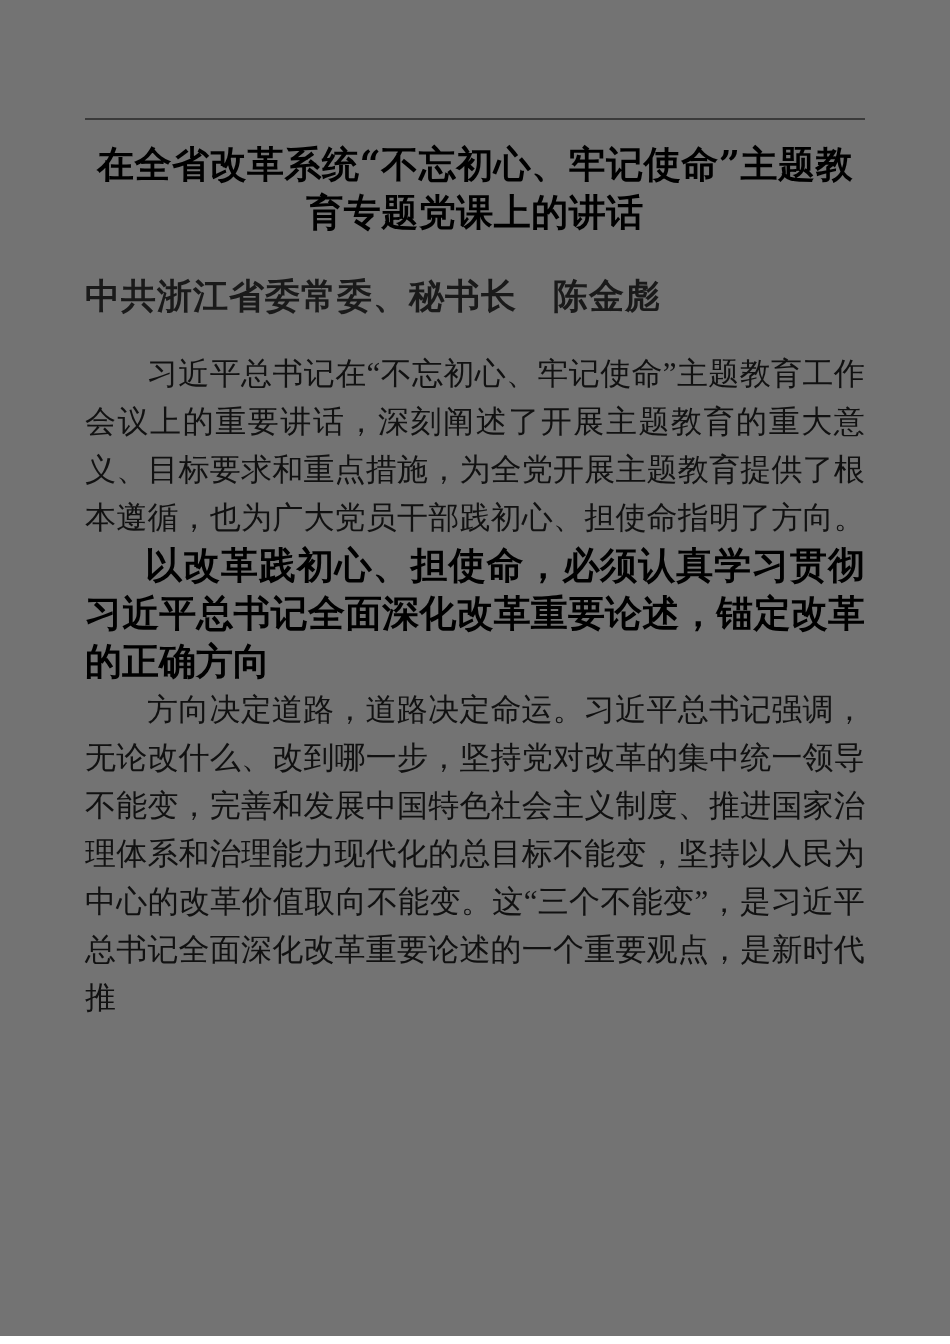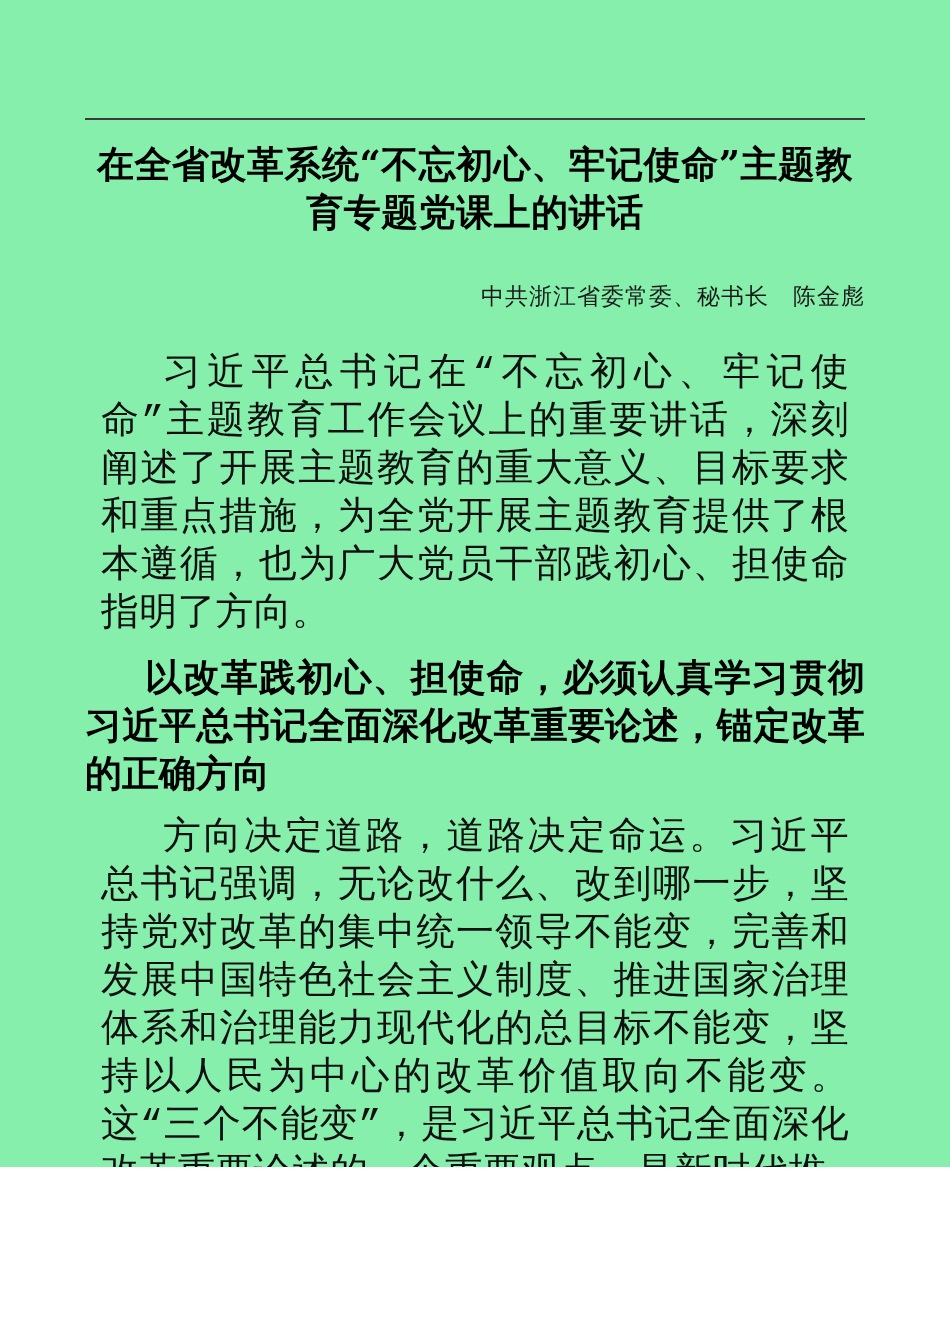--- a/index.html
+++ b/index.html
@@ -4,22 +4,22 @@
 <style>
   html, body {
     margin: 0;
     padding: 0;
     background: #ffffff;
   }
 
   .page {
     position: relative;
     width: 950px;
-    height: 1167px;
-    background: #86efac;
+    height: 1336px;
+    background: #737373;
     overflow: hidden;
     box-sizing: border-box;
   }
 
   
   .header-rule {
     position: absolute;
     left: 85px;
     top: 118px;
     width: 780px;
@@ -44,40 +44,41 @@
     color: #000000;
     text-align: center;
     letter-spacing: 0.5px;
     margin: 0;
     padding: 0 4px;
   }
 
   
   .byline {
     font-family: "DejaVu Serif", "Liberation Serif", serif;
-    font-size: 23px;
+    font-size: 35px;
     line-height: 40px;
     color: #1a1a1a;
-    text-align: right;
+    text-align: left;
     margin: 40px 0 0 0;
     letter-spacing: 1px;
     white-space: pre;
+    font-weight: bold;
   }
 
   
   .body-block {
     margin-top: 34px;
   }
 
   p.para {
-    font-family: Liberation Mono, monospace;
-    font-size: 38px;
+    font-family: Liberation Serif, serif;
+    font-size: 31px;
     line-height: 48px;
     color: #111111;
-    margin: 16px;
+    margin: 0;
     text-align: justify;
     text-align-last: left;
     text-indent: 62px;
     letter-spacing: 0.2px;
     word-break: break-all;
   }
 
   p.para + p.para {
     margin-top: 0;
   }

